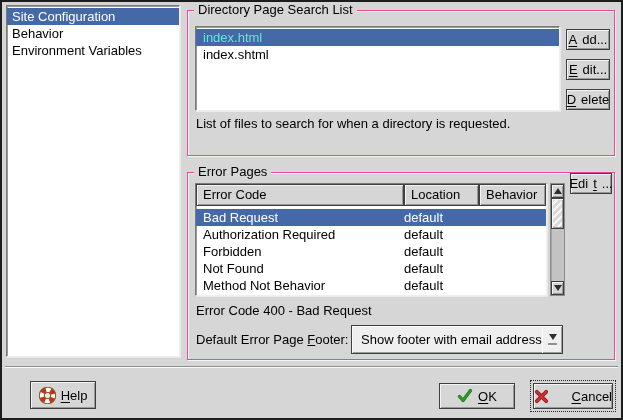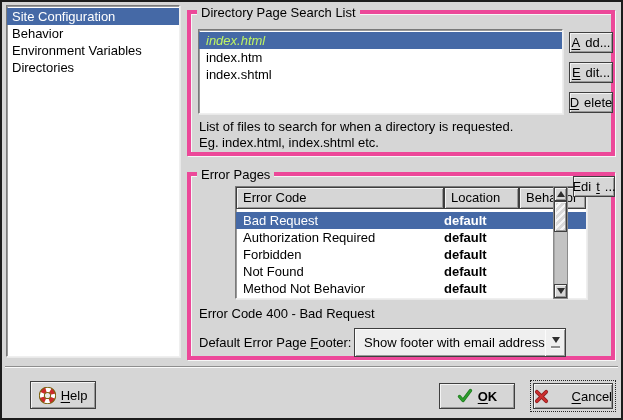--- a/index.html
+++ b/index.html
@@ -28,53 +28,53 @@
     border:1px solid #3f3f3f;
     box-shadow: inset 1px 1px 0 #f4f4f4, inset -1px -1px 0 #989898;
     display:flex; align-items:center; justify-content:center;
     font-size:13px; cursor:default; gap:5px;
   }
   .btn u { text-underline-offset:2px; }
 
   
   .frame {
     position:absolute;
-    border:4px solid #ec4899;
+    border:1px solid #ec4899;
     box-shadow: inset 1px 1px 0 #f6f6f6, 1px 1px 0 #f6f6f6;
   }
   .frame-label {
     position:absolute; top:-9px; left:6px;
     background:var(--bg, #d6d6d6); padding:0 4px; font-size:13px;
   }
 
   
   .sidebar { position:absolute; left:4px; top:3px; width:174px; height:352px; padding-top:2px; }
   .nav-item { height:17px; line-height:17px; padding-left:5px; white-space:nowrap; }
   .nav-item.selected { background:var(--sel, #4569a6); color:#fff; }
 
   
   .filelist { position:absolute; left:7px; top:15px; width:365px; height:85px; padding-top:2px; }
   .file-item { height:17px; line-height:17px; padding-left:7px; }
-  .file-item.selected { background:var(--sel, #4569a6); color:#bef264;font-style:italic; }
+  .file-item.selected { background:var(--sel, #4569a6); color:#5eead4; }
 
   .desc { position:absolute; left:8px; font-size:13px; white-space:nowrap; }
 
   
   .etable { position:absolute; left:7px; top:10px; width:352px; height:113px; }
   .ehead { display:flex; }
   .th {
     height:22px; line-height:20px; padding-left:6px;
     background:var(--bg, #d6d6d6);
     border:1px solid #3f3f3f;
     box-shadow: inset 1px 1px 0 #f4f4f4, inset -1px -1px 0 #989898;
   }
   .ebody { padding-top:3px; }
   .erow { display:flex; height:17px; line-height:17px; }
   .erow .c-code { width:208px; padding-left:7px; }
-  .erow .c-beh { width:67px;font-weight:bold; }
+  .erow .c-beh { width:67px; }
   .erow .c-loc { flex:1; }
   .erow.selected { background:var(--sel, #4569a6); color:#fff; }
 
   
   .vscroll {
     position:absolute; left:362px; top:10px; width:15px; height:113px;
     background:#c3c3c3;
     border:1px solid #8b8b8b;
     box-shadow: inset 1px 1px 0 rgba(0,0,0,.15);
   }
@@ -116,44 +116,41 @@
 </style>
 </head>
 <body>
 
 <div class="window">
 
   <div class="sidebar sunken">
     <div class="nav-item selected">Site Configuration</div>
     <div class="nav-item">Behavior</div>
     <div class="nav-item">Environment Variables</div>
-    <div class="nav-item">Directories</div>
   </div>
 
   <div class="frame" style="left:185px; top:8px; width:428px; height:146px;">
     <span class="frame-label">Directory Page Search List</span>
 
     <div class="filelist sunken">
       <div class="file-item selected">index.html</div>
-      <div class="file-item">index.htm</div>
       <div class="file-item">index.shtml</div>
     </div>
 
     <button class="btn" style="left:378px; top:18px; width:44px; height:21px;"><u>A</u>dd...</button>
     <button class="btn" style="left:378px; top:48px; width:44px; height:21px;"><u>E</u>dit...</button>
     <button class="btn" style="left:378px; top:78px; width:44px; height:21px;"><u>D</u>elete</button>
 
     <div class="desc" style="top:105px;">List of files to search for when a directory is requested.</div>
-    <div class="desc" style="top:121px;">Eg. index.html, index.shtml etc.</div>
   </div>
 
   <div class="frame" style="left:185px; top:170px; width:428px; height:188px;">
     <span class="frame-label">Error Pages</span>
 
-    <div class="etable sunken" style="padding:0;margin-left:37px;">
+    <div class="etable sunken" style="padding:0;">
       <div class="ehead">
         <div class="th" style="width:208px;">Error Code</div>
         <div class="th" style="flex:1;">Location</div>
         <div class="th" style="width:67px;">Behavior</div>
       </div>
       <div class="ebody">
         <div class="erow selected">
           <span class="c-code">Bad Request</span>
           <span class="c-beh">default</span>
           <span class="c-loc"></span>
@@ -212,21 +209,21 @@
   <button class="btn" style="left:28px; top:379px; width:66px; height:28px;">
     <svg class="icon-svg" width="17" height="17" viewBox="0 0 16 16">
       <circle cx="8" cy="8" r="5.4" fill="none" stroke="#cc2b2b" stroke-width="5"></circle>
       <circle cx="8" cy="8" r="5.4" fill="none" stroke="#ffffff" stroke-width="5" stroke-dasharray="4.24 4.24" stroke-dashoffset="2.12"></circle>
       <circle cx="8" cy="8" r="7.7" fill="none" stroke="#7c6410" stroke-width="1"></circle>
       <circle cx="8" cy="8" r="2.9" fill="#e9e9e9" stroke="#7c6410" stroke-width="1"></circle>
     </svg>
     <span><u>H</u>elp</span>
   </button>
 
-  <button class="btn" style="left:437px; top:381px; width:76px; height:26px;font-weight:bold;">
+  <button class="btn" style="left:437px; top:381px; width:76px; height:26px;">
     <svg class="icon-svg" width="16" height="16" viewBox="0 0 16 16">
       <path d="M2.5 8.5 L6 12.5 L13.5 2.5" fill="none" stroke="#1f7a1f" stroke-width="3.4" stroke-linecap="round" stroke-linejoin="round"></path>
       <path d="M2.5 8.5 L6 12.5 L13.5 2.5" fill="none" stroke="#2d9c2d" stroke-width="2" stroke-linecap="round" stroke-linejoin="round"></path>
     </svg>
     <span><u>O</u>K</span>
   </button>
 
   <button class="btn" style="left:531px; top:381px; width:80px; height:26px; outline:1px dotted #222; outline-offset:2px;justify-content:space-between;">
     <svg class="icon-svg" width="15" height="15" viewBox="0 0 16 16">
       <path d="M3 3 L13 13 M13 3 L3 13" fill="none" stroke="#8f1f1f" stroke-width="4" stroke-linecap="round"></path>

